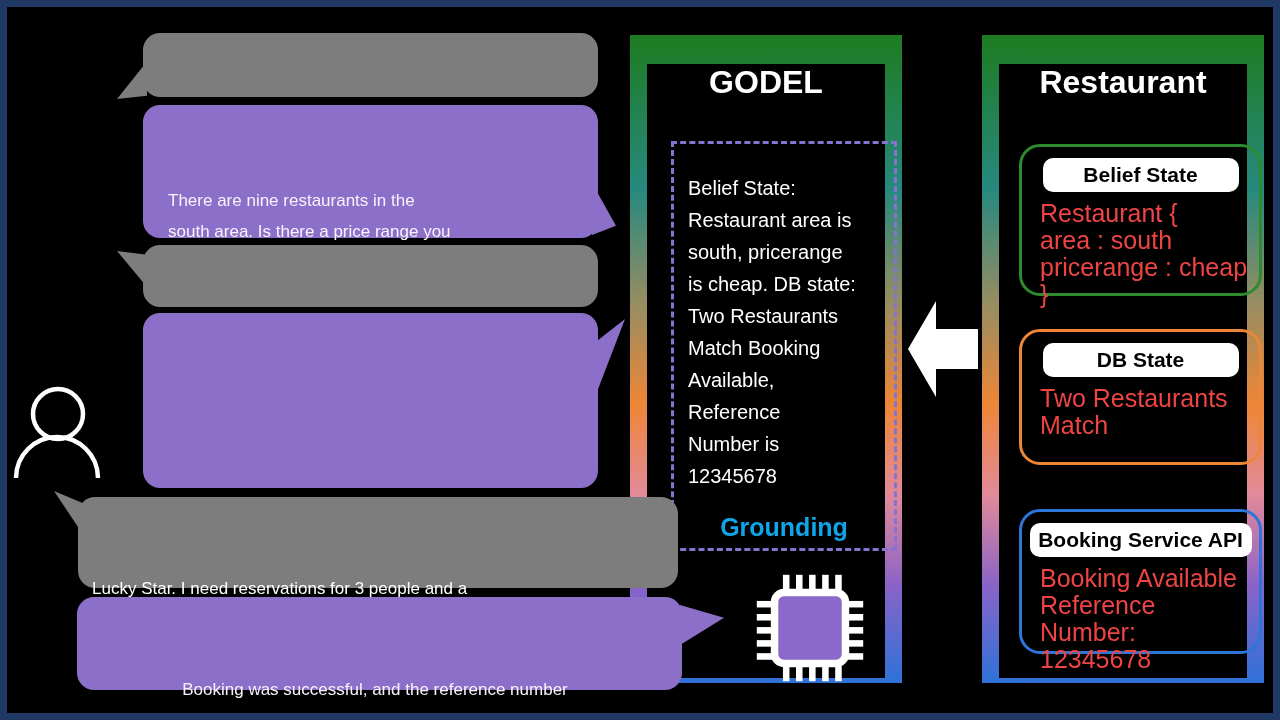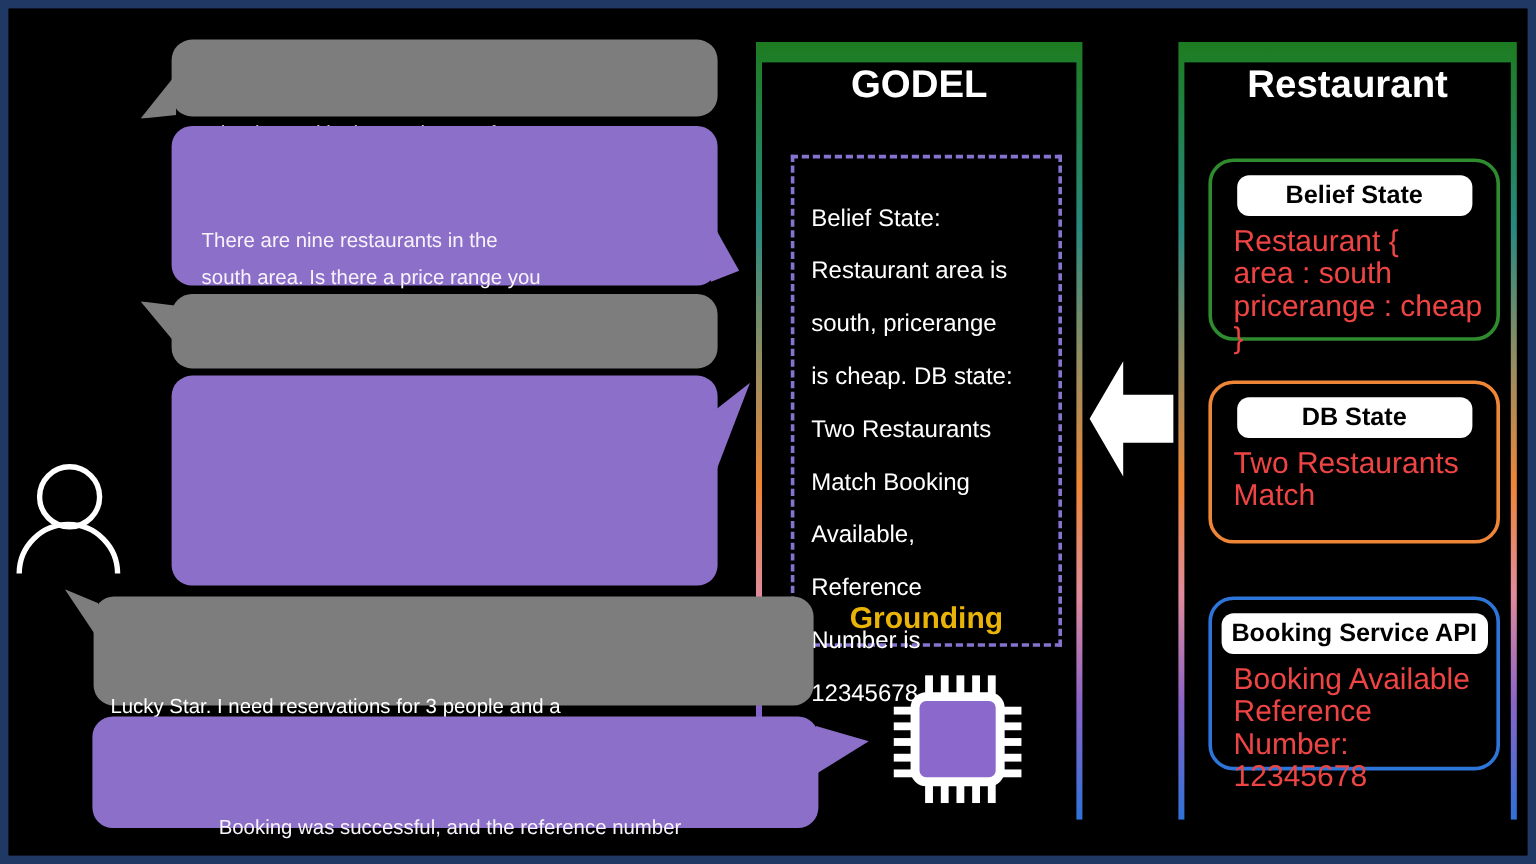--- a/index.html
+++ b/index.html
@@ -32,42 +32,42 @@
   .b5{left:78px;top:497px;width:600px;height:91px;padding:14px 14px 0 14px;text-align:left;}
   .b5 .tail{left:-24px;top:-6px;width:28px;height:42px;clip-path:polygon(0 0,100% 28%,100% 100%);}
   .b6{left:77px;top:597px;width:605px;height:93px;padding:15px 14px 0 5px;text-align:center;}
   .b6 .tail{right:-42px;top:8px;width:44px;height:40px;clip-path:polygon(100% 32%,0 0,0 100%);}
 
   
   .person{position:absolute;left:13px;top:386px;z-index:10;}
 
   
   .panel{
-    position:absolute;padding:5px;z-index:5;
+    position:absolute;padding:17px;z-index:5;
     background:linear-gradient(180deg,#1d7c20 0%,#27897f 24%,#9a8d60 42%,#ee8636 57%,#e18a9b 71%,#8a63c8 85%,#2e72d8 100%);
   }
   .panel-inner{position:relative;width:100%;height:100%;background:#000;}
   .panel-godel{left:630px;top:35px;width:272px;height:648px;}
   .panel-env{left:982px;top:35px;width:282px;height:648px;}
   .panel-title{
     margin-top:12px;text-align:center;color:#fff;font-size:32px;font-weight:bold;
   }
 
   
   .dashed-box{
     position:absolute;left:24px;top:77px;width:226px;height:410px;
     border:3px dashed #8673d0;
   }
   .dashed-text{
     position:absolute;left:14px;top:28px;width:198px;color:#fff;
-    font-size:20px;line-height:44px;white-space:pre-line;
+    font-size:20px;line-height:32px;white-space:pre-line;
   }
   .grounding{
     position:absolute;bottom:6px;left:0;width:100%;text-align:center;
-    color:#eab308;font-size:25px;font-weight:bold;
+    color:#0ea5e9;font-size:25px;font-weight:bold;
   }
   .chip{position:absolute;left:107px;top:508px;}
 
   
   .arrow{position:absolute;left:906px;top:299px;z-index:8;}
 
   
   .env-box{
     position:absolute;left:20px;width:243px;border:3px solid;border-radius:21px;
   }

